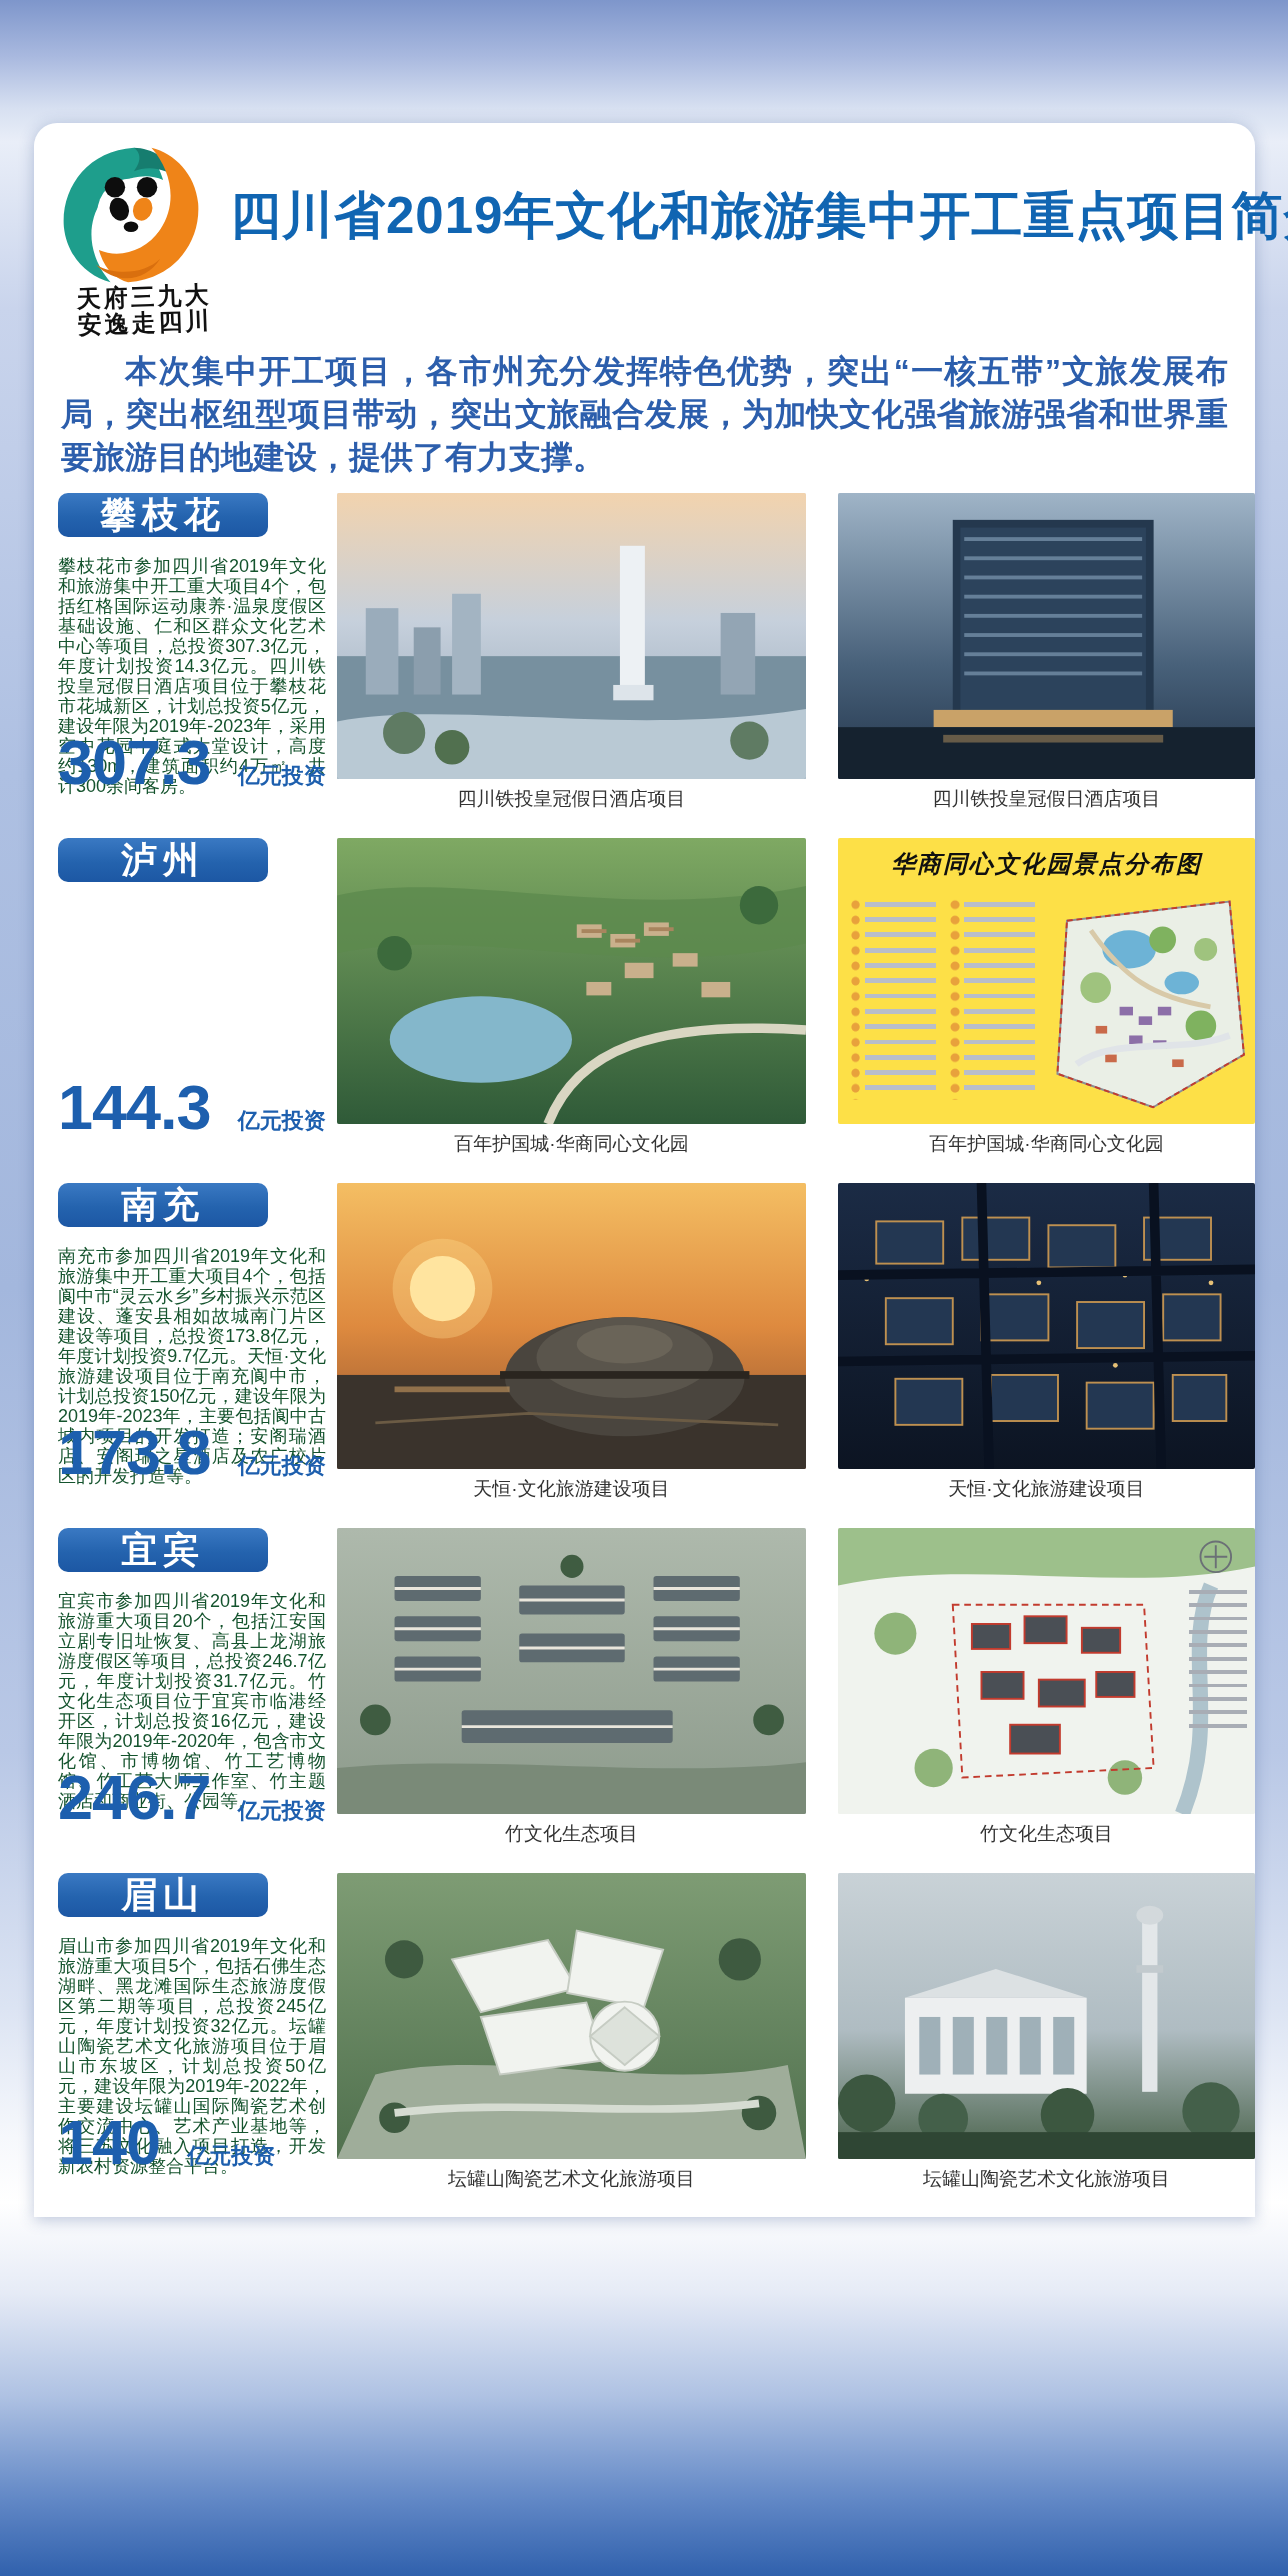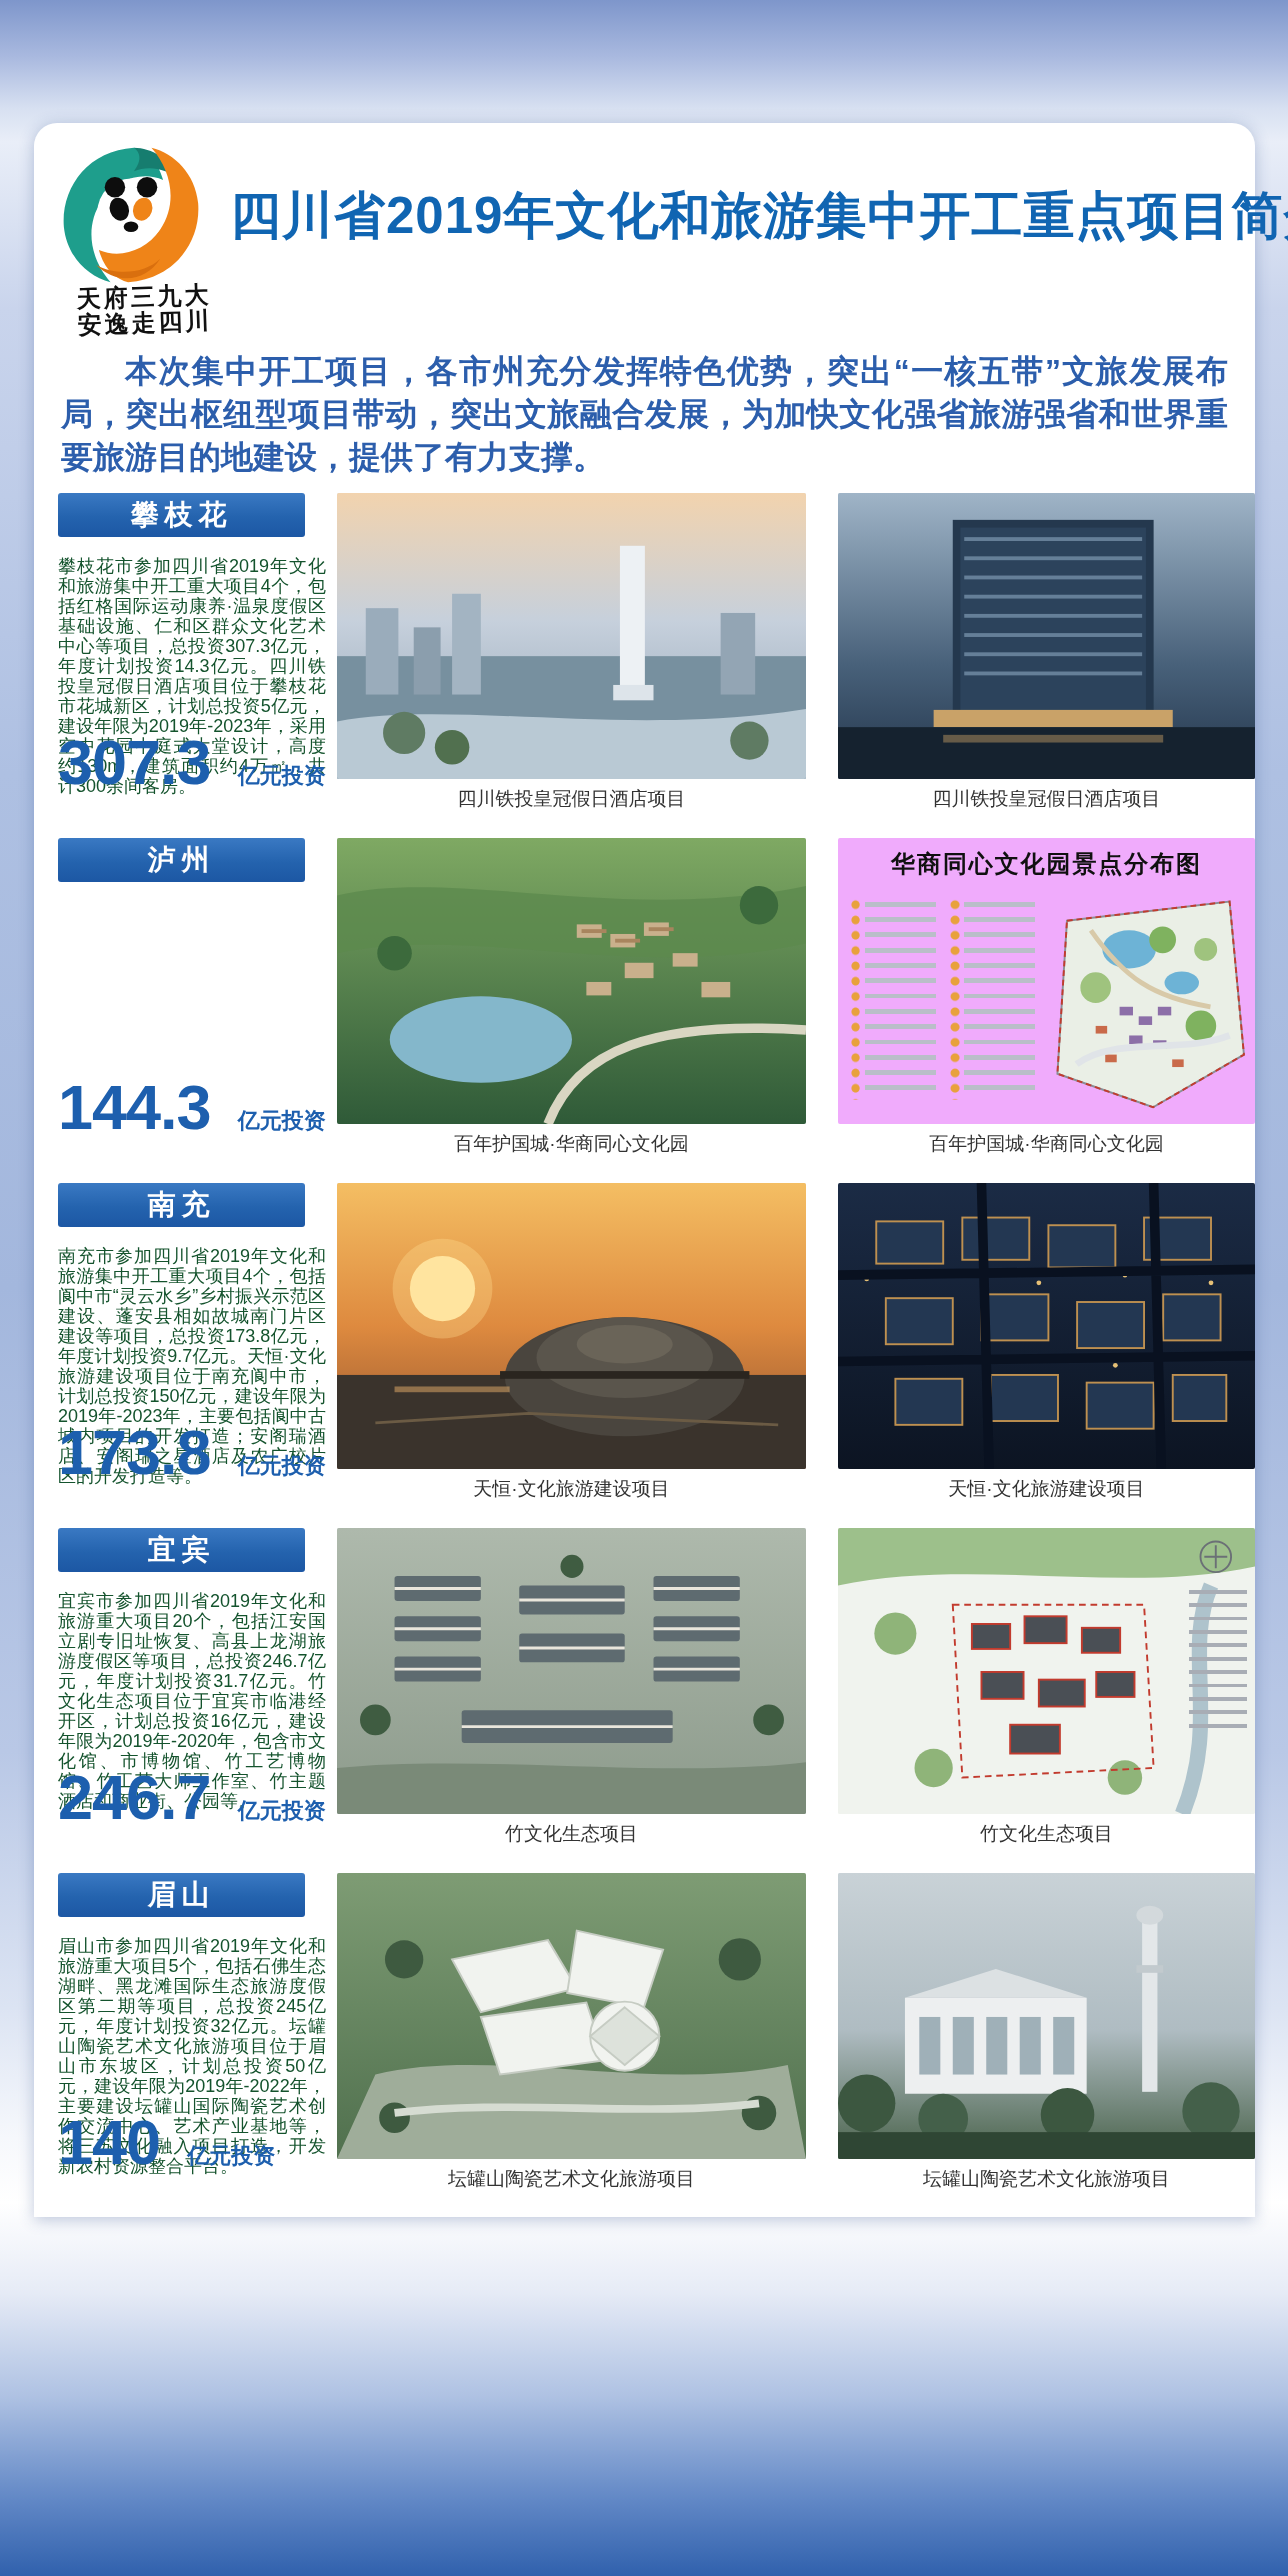--- a/index.html
+++ b/index.html
@@ -32,43 +32,43 @@
   }
   .intro{
     position:absolute;left:27px;top:227px;width:1167px;
     color:#2C5EAC;font-size:32px;font-weight:700;line-height:43px;
     text-indent:2em;text-align:justify;
   }
   
   .section{position:absolute;left:0;width:1221px;height:345px;}
   .sec1{top:370px;} .sec2{top:715px;} .sec3{top:1060px;padding-left:6px;} .sec4{top:1405px;} .sec5{top:1750px;}
   .city-badge{
-    position:absolute;left:24px;top:0;width:247px;height:44px;border-radius:3px;
+    position:absolute;left:24px;top:0;width:210px;height:44px;border-radius:10px;
     background:linear-gradient(180deg,#3A79C3 0%, #2463AE 55%, #1C57A4 100%);
-    color:#fff;font-size:28px;font-weight:700;letter-spacing:5.8px;
+    color:#fff;font-size:36px;font-weight:700;letter-spacing:5.8px;
     text-align:center;line-height:44px;
   }
   .desc{
     position:absolute;left:24px;top:63px;width:268px;
     color:#14532d;font-size:18px;line-height:20px;text-align:justify;
   }
   .amount{position:absolute;left:24px;top:238px;display:flex;align-items:flex-end;gap:27px;color:#1D5FAE;}
   .amount-num{font-size:63px;font-weight:800;line-height:1;letter-spacing:-1px;}
   .amount-unit{font-size:22px;font-weight:700;line-height:1;padding-bottom:6.7px;}
   .photo{position:absolute;top:0;height:286px;border-radius:1.9px;overflow:hidden;background:#d8dde2;}
   .photo-a{left:303px;width:469px;}
   .photo-b{left:804px;width:417px;}
   .photo svg{display:block;width:100%;height:100%;}
   .caption{
     position:absolute;top:293px;height:25px;color:#333;font-size:19px;text-align:center;
   }
   .cap-a{left:303px;width:469px;}
   .cap-b{left:804px;width:417px;}
   
-  .map-photo{background:#f0abfc;}
+  .map-photo{background:#fde047;font-style:italic;}
   .map-title{
     position:absolute;left:0;top:9.6px;width:100%;text-align:center;
     color:#101010;font-size:24px;font-weight:800;letter-spacing:1.9px;
   }
   .map-legend{position:absolute;left:11.5px;top:59px;display:flex;gap:13.4px;}
   .legend-col{display:flex;gap:3.8px;}
   .legend-dots{width:11.5px;height:203px;
     background-image:radial-gradient(circle at 5.8px 7.7px,#E8A13C 3.8px,rgba(0,0,0,0) 4.8px);
     background-size:11.5px 15.3px;background-repeat:repeat-y;}
   .legend-lines{width:71px;height:203px;

